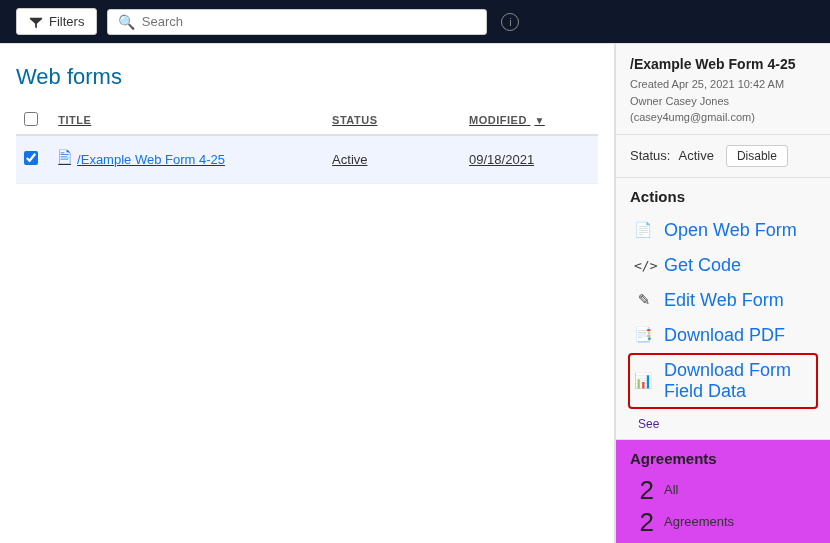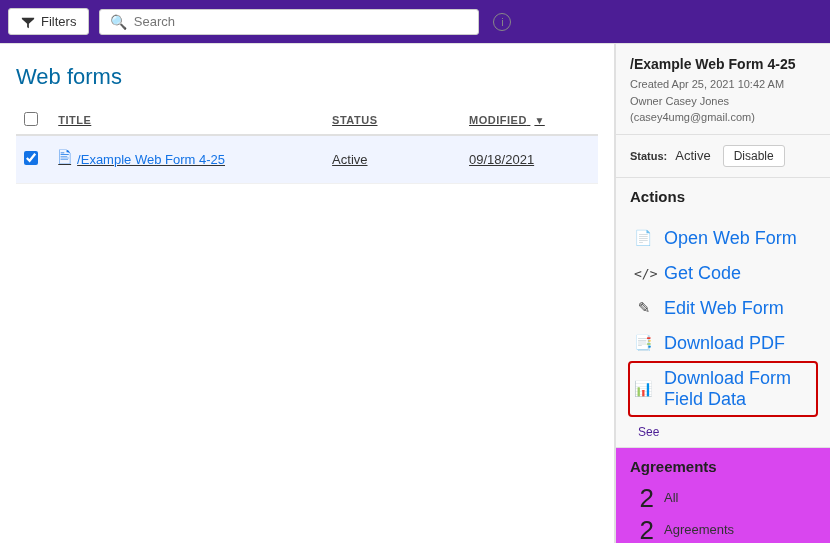--- a/index.html
+++ b/index.html
@@ -12,23 +12,23 @@
       height: 543px;
       overflow: hidden;
       display: flex;
       flex-direction: column;
     }
 
     
     .toolbar {
       display: flex;
       align-items: center;
-      padding: 8px 8px;
+      padding: 8px 16px;
       border-bottom: 1px solid #e0e0e0;
-      background: #4c1d95;
+      background: #0f172a;
       gap: 10px;
     }
     .filter-btn {
       display: flex;
       align-items: center;
       gap: 6px;
       border: 1px solid #ccc;
       background: #fff;
       padding: 5px 12px;
       border-radius: 3px;
@@ -160,21 +160,21 @@
       line-height: 1.5;
     }
     .status-row {
       display: flex;
       align-items: center;
       padding: 10px 14px;
       border-bottom: 1px solid #e0e0e0;
       gap: 8px;
       background: #f8f8f8;
     }
-    .status-label { font-weight: 700; font-size: 11px; }
+    .status-label { font-weight: 400; font-size: 13px; }
     .status-value { font-size: 13px; color: #333; }
     .disable-btn {
       border: 1px solid #ccc;
       background: #fff;
       padding: 3px 10px;
       border-radius: 3px;
       font-size: 12px;
       cursor: pointer;
       color: #333;
       margin-left: 4px;
@@ -182,21 +182,21 @@
 
     
     .actions-section {
       padding: 10px 14px 6px 14px;
       background: #f8f8f8;
     }
     .actions-title {
       font-size: 15px;
       font-weight: 600;
       color: #222;
-      margin-bottom: 16px;
+      margin-bottom: 8px;
     }
     .action-item {
       display: flex;
       align-items: center;
       gap: 10px;
       padding: 7px 4px;
       cursor: pointer;
       border-radius: 3px;
       color: #1473e6;
       font-size: 13px;

